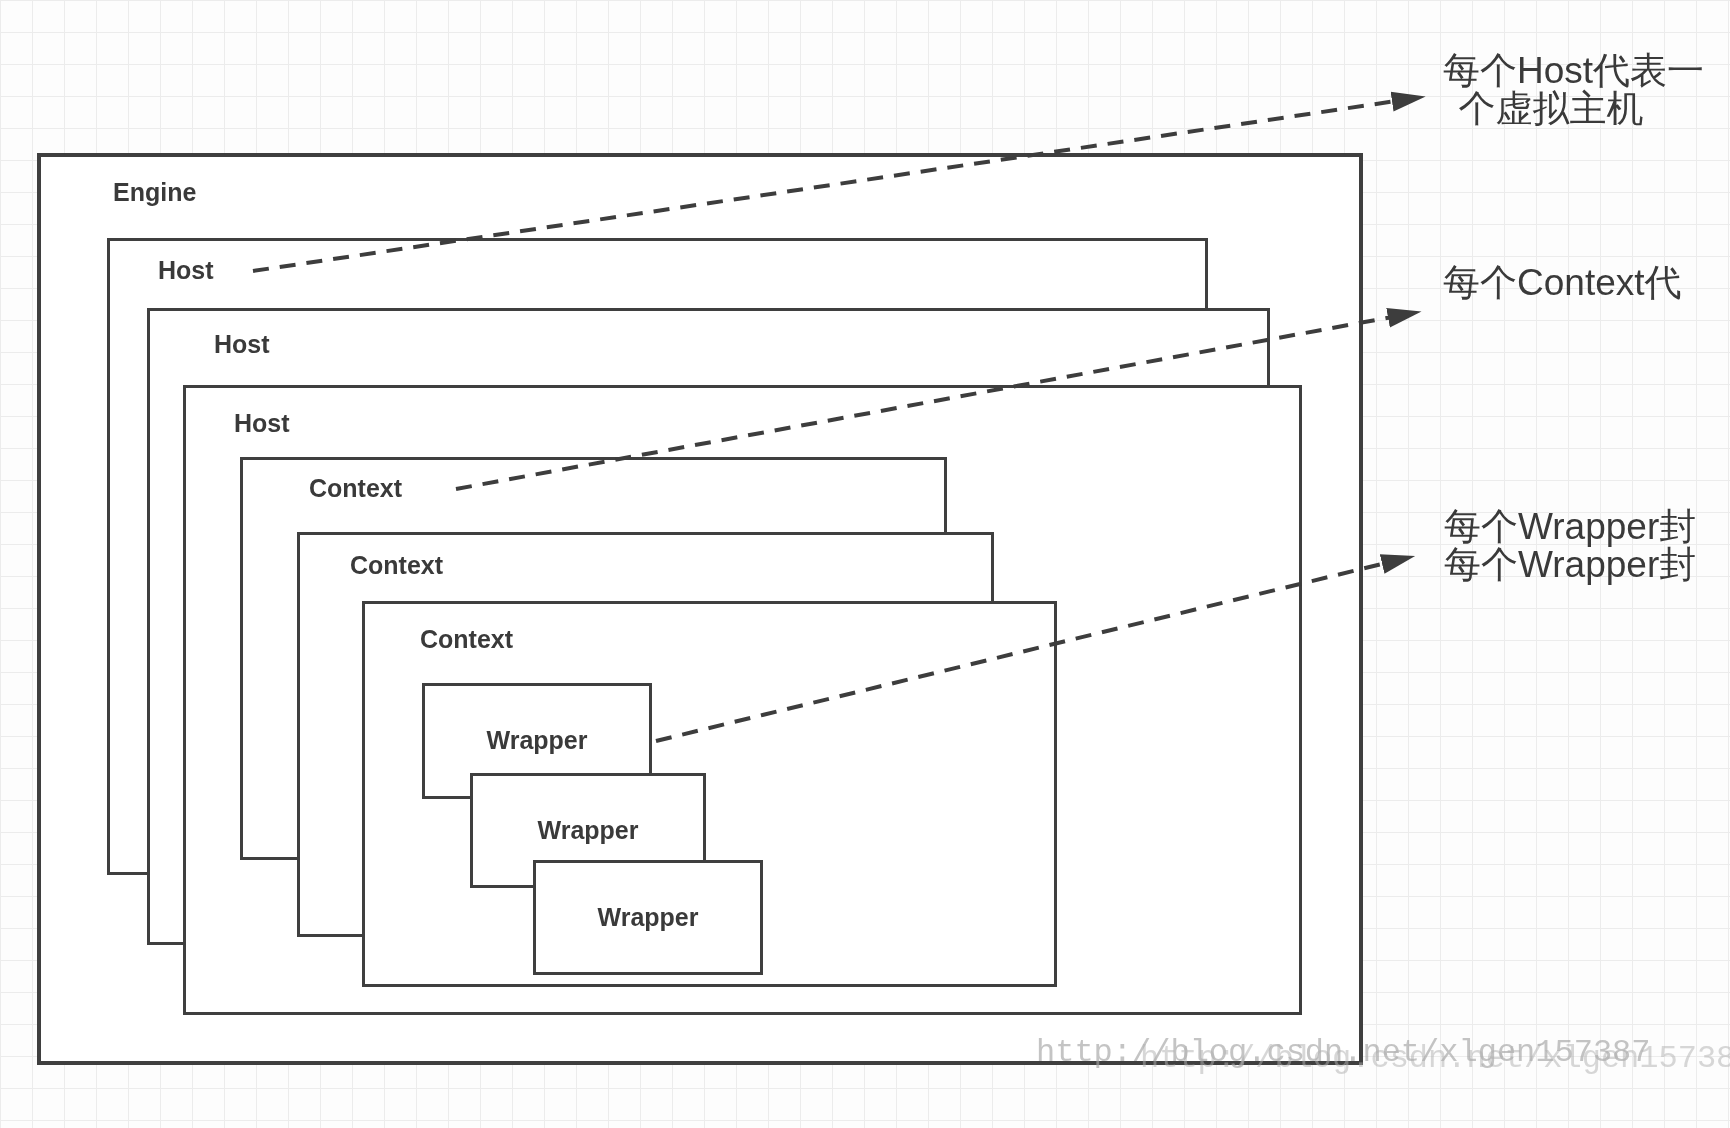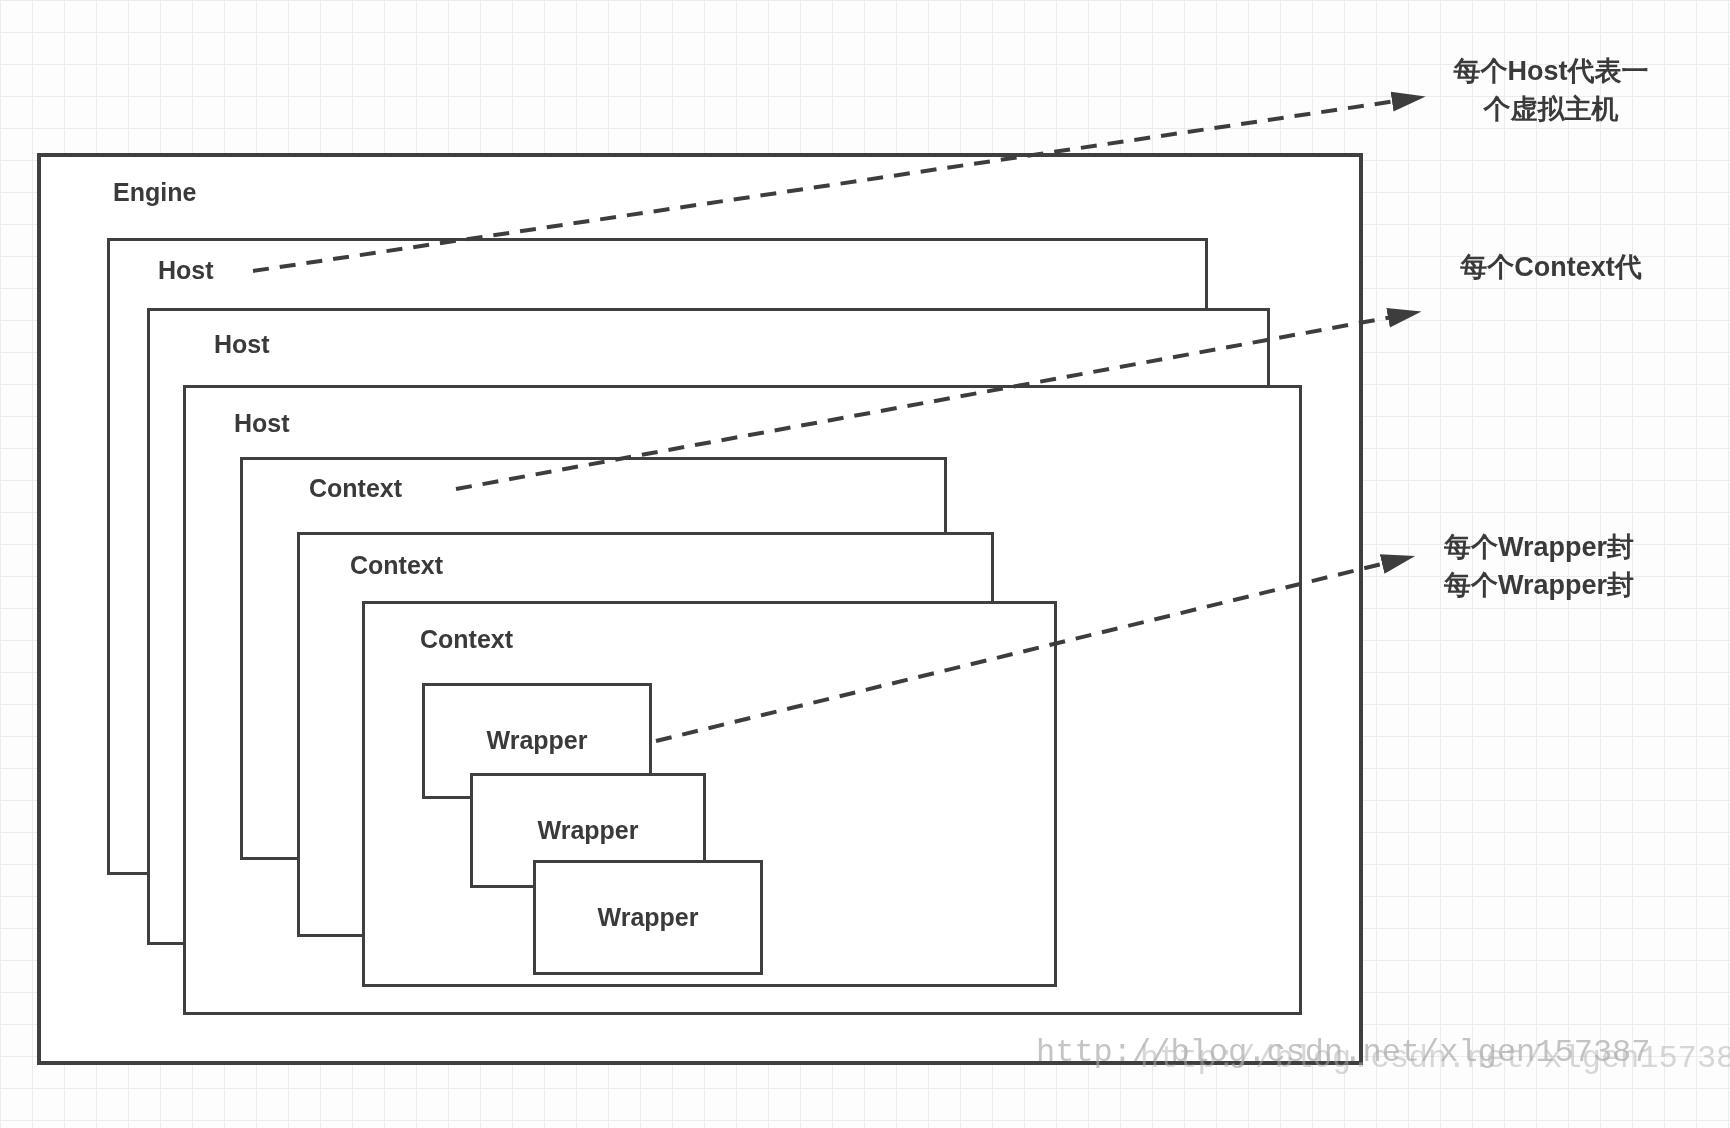--- a/index.html
+++ b/index.html
@@ -45,22 +45,22 @@
     position: absolute;
     left: 0; top: 0;
     width: 1730px; height: 1128px;
     z-index: 20;
     pointer-events: none;
   }
 
   .annotation {
     position: absolute;
     z-index: 25;
-    font-weight: bold;
-    font-size: 27px;
+    font-weight: normal;
+    font-size: 37px;
     line-height: 38px;
     color: #3a3a3a;
   }
   .annotation.centered { text-align: center; }
   .annotation div { white-space: nowrap; }
 
   .watermark {
     position: absolute;
     z-index: 30;
     font-family: "Liberation Mono", "DejaVu Sans Mono", monospace;
@@ -125,25 +125,25 @@
     <line x1="253" y1="271" x2="1396" y2="101" stroke="#3d3d3d" stroke-width="4" stroke-dasharray="16 11" marker-end="url(#arrowhead)"></line>
     <line x1="456" y1="489" x2="1392" y2="317" stroke="#3d3d3d" stroke-width="4" stroke-dasharray="16 11" marker-end="url(#arrowhead)"></line>
     <line x1="656" y1="741" x2="1386" y2="563" stroke="#3d3d3d" stroke-width="4" stroke-dasharray="16 11" marker-end="url(#arrowhead)"></line>
   </svg>
 
   <div class="annotation centered" style="left:1443px; top:52px; width:216px;">
     <div>每个Host代表一</div>
     <div>个虚拟主机</div>
   </div>
 
-  <div class="annotation centered" style="left:1443px; top:248px; width:216px;">
+  <div class="annotation centered" style="left:1443px; top:264px; width:216px;">
     <div>每个Context代</div>
   </div>
 
-  <div class="annotation" style="left:1444px; top:528px; width:250px;">
+  <div class="annotation" style="left:1444px; top:508px; width:250px;">
     <div>每个Wrapper封</div>
     <div>每个Wrapper封</div>
   </div>
 
   <span class="watermark wm1">http://blog.csdn.net/xlgen157387</span>
   <span class="watermark wm2">http://blog.csdn.net/xlgen157387</span>
 
 </div>
 
 </body></html>

